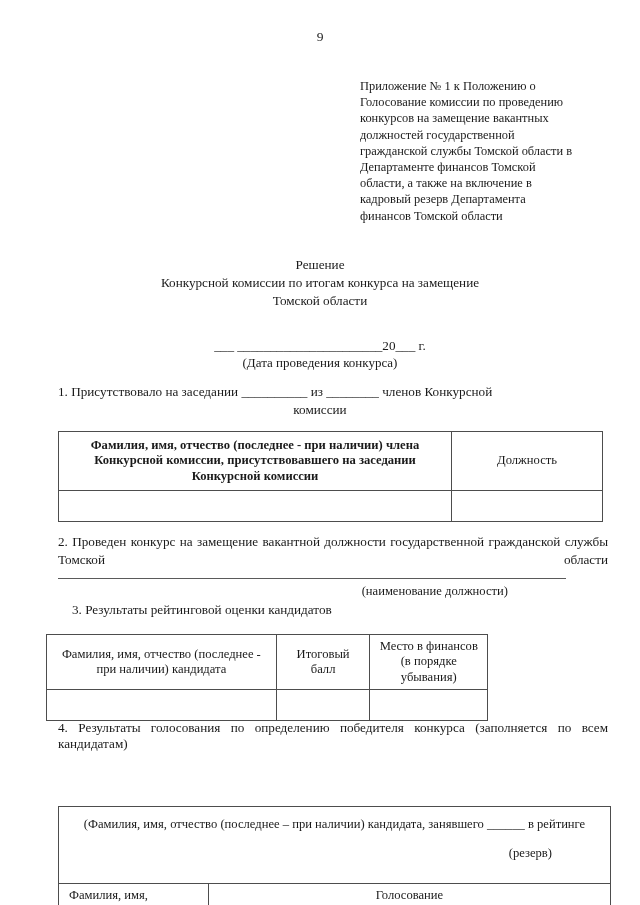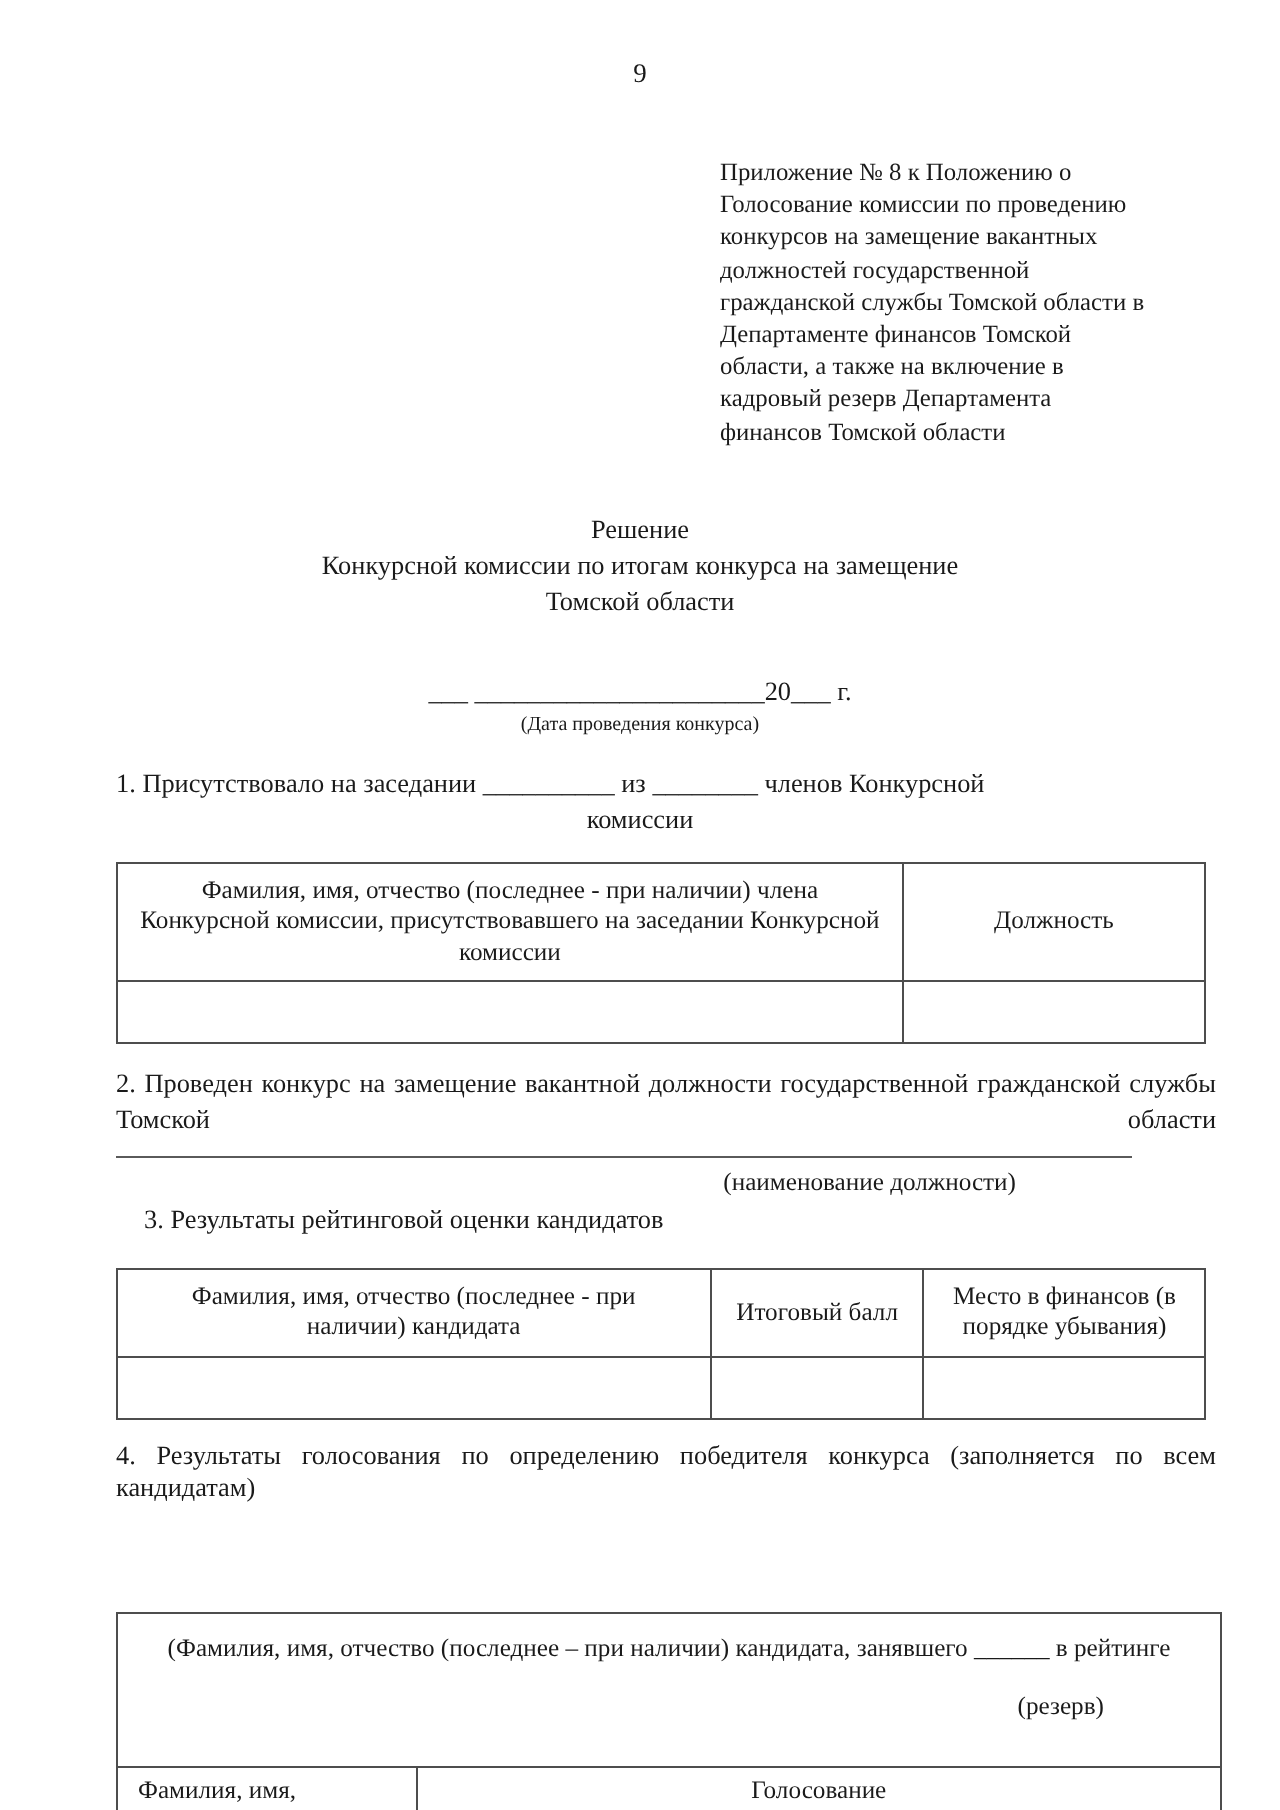--- a/index.html
+++ b/index.html
@@ -61,21 +61,21 @@
   .date-block {
     position: absolute;
     top: 337px;
     left: 58px;
     width: 524px;
     text-align: center;
     font-size: 13.2px;
     line-height: 17px;
   }
   .date-line { letter-spacing: 0; text-align: center; }
-  .date-caption { font-size: 10px; }
+  .date-caption { font-size: 13px; }
 
   
   .para1 {
     position: absolute;
     top: 383px;
     left: 58px;
     width: 524px;
     font-size: 13.2px;
     line-height: 18px;
     text-align: center;
@@ -94,25 +94,25 @@
   table.doc-table td {
     border: 1px solid #4d4d4d;
     padding: 4px 6px;
     vertical-align: middle;
     text-align: center;
   }
   td.blank-cell { height: 18px; }
 
   
   #table-members { top: 431px; left: 58px; width: 545px; }
-  #table-members td.col-fio { width: 399px; padding: 6px 10px; }
+  #table-members td.col-fio { width: 399px; padding: 6px 10px; font-weight: bold; }
   #table-members td.col-post { width: 146px; }
 
   
-  #table-rating { top: 634px; left: 58px; width: 545px; padding-left: 37px; }
+  #table-rating { top: 634px; left: 46px; width: 442px; padding-left: 37px; }
   #table-rating td.col-fio { width: 304px; padding: 6px 14px; }
   #table-rating td.col-score { width: 101px; }
   #table-rating td.col-place { width: 140px; }
 
   
   #table-voting { top: 758px; left: 58px; width: 553px; margin-top: 48px; }
   #table-voting td.banner-cell {
     height: 62px;
     padding: 10px 14px 4px 14px;
     vertical-align: top;
@@ -178,21 +178,21 @@
   }
 </style>
 </head>
 <body>
 
 <div class="page">
 
   <div class="page-number">9</div>
 
   <div class="appendix-block">
-    <div>Приложение № 8 к Положению о</div>
+    <div>Приложение № 1 к Положению о</div>
     <div>Голосование комиссии по проведению</div>
     <div>конкурсов на замещение вакантных</div>
     <div>должностей государственной</div>
     <div>гражданской службы Томской области в</div>
     <div>Департаменте финансов Томской</div>
     <div>области, а также на включение в</div>
     <div>кадровый резерв Департамента</div>
     <div>финансов Томской области</div>
   </div>
 

